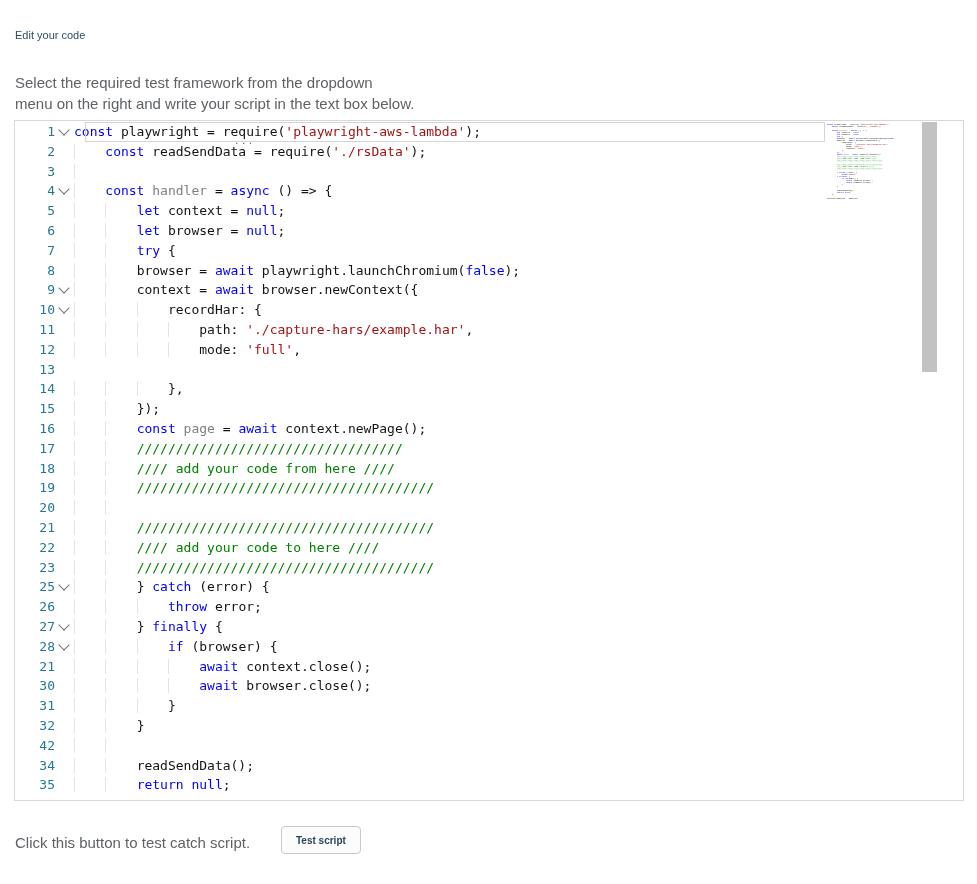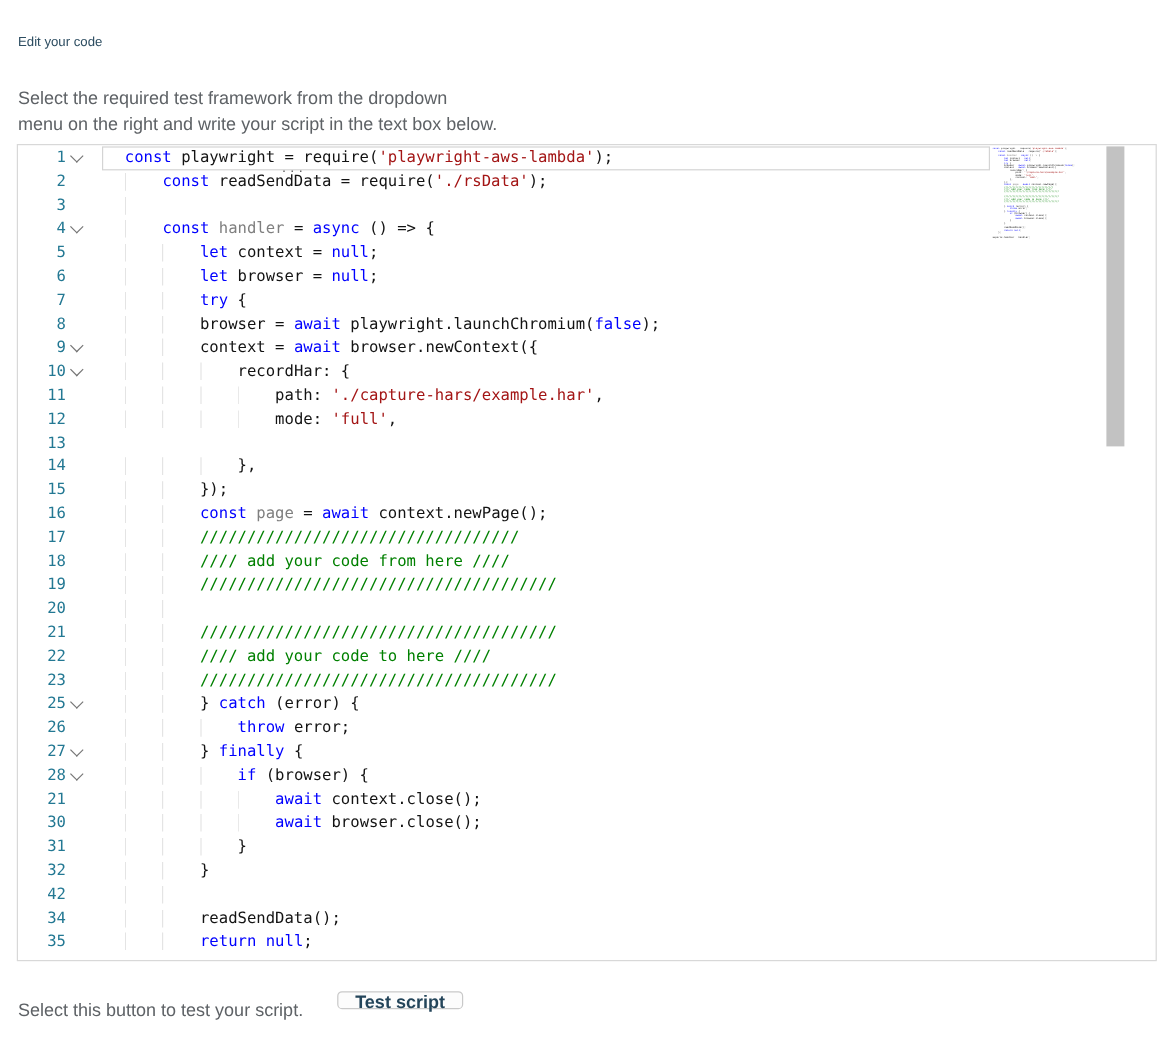--- a/index.html
+++ b/index.html
@@ -20,36 +20,36 @@
   .cur-line{position:absolute;left:70px;top:1px;width:740px;height:19.8px;
             border:1px solid var(--curline);box-sizing:border-box;pointer-events:none;z-index:2}
 
   #rows{position:absolute;left:0;top:1px;z-index:1}
   .row{display:flex;height:19.8px;line-height:19.8px;white-space:pre}
   .ln{flex:0 0 40px;width:40px;text-align:right;color:var(--lnum);
       font-family:"DejaVu Sans Mono",monospace;font-size:13px}
   .foldcol{flex:0 0 18px;display:flex;align-items:center;justify-content:center}
   .chev{width:7px;height:7px;border-right:1.4px solid #757575;border-bottom:1.4px solid #757575;
         transform:rotate(45deg);margin-top:-4px}
-  .code{font-family:"DejaVu Sans Mono",monospace;font-size:13px;white-space:pre;margin-left:31px;color:var(--plain)}
+  .code{font-family:"DejaVu Sans Mono",monospace;font-size:13px;white-space:pre;margin-left:1px;color:var(--plain)}
   .k{color:var(--kw)} .s{color:var(--str)} .c{color:var(--com)} .u{color:var(--unused)} .d{color:var(--plain)}
   .ig{box-shadow:inset 1px 0 0 var(--guide)}
 
   .hint-dots{position:absolute;left:219px;top:15px;z-index:3;color:#5a5a5a;
              font-size:9px;letter-spacing:1.5px;font-family:"DejaVu Sans Mono",monospace;pointer-events:none}
 
   .minimap{position:absolute;left:812px;top:2px;width:96px;height:140px;overflow:hidden;z-index:3}
   #mini{margin:0;font-family:"DejaVu Sans Mono",monospace;font-size:10px;line-height:10px;
         white-space:pre;transform:scale(0.2);transform-origin:0 0}
 
   .sb{position:absolute;left:907px;top:1px;width:15px;height:250px;background:var(--thumb);z-index:4}
 
   .footer-label{position:absolute;left:15px;top:834px;font-size:15px;color:var(--body-text)}
-  .btn{position:absolute;left:281px;top:826px;height:15px;padding:0 14px;
-       font-family:"Liberation Sans",sans-serif;font-size:15px;font-weight:bold;color:#24455a;
+  .btn{position:absolute;left:281px;top:826px;height:28px;padding:0 14px;
+       font-family:"Liberation Sans",sans-serif;font-size:10px;font-weight:bold;color:#24455a;
        background:#fcfcfc;border:1px solid var(--btn-border);border-radius:4px;cursor:pointer}
 </style>
 </head>
 <body>
 
 <div class="title">Edit your code</div>
 
 <p class="desc"><span>Select the required test framework from the dropdown</span><br>
 <span>menu on the right and write your script in the text box below.</span></p>
 
@@ -129,14 +129,14 @@
 <span>        <span class="d">readSendData();</span></span>
 <span>        <span class="k">return</span><span class="d"> </span><span class="k">null</span><span class="d">;</span></span>
 <span><span class="d">    };</span></span>
 <span><span class="d"></span></span>
 <span><span class="d">exports.handler = handler;</span></span>
 </pre>
     </div>
   <div class="sb"></div>
 </div>
 
-<span class="footer-label">Select this button to test your script.</span>
+<span class="footer-label">Click this button to test catch script.</span>
 <button class="btn">Test script</button>
 
 </body></html>

